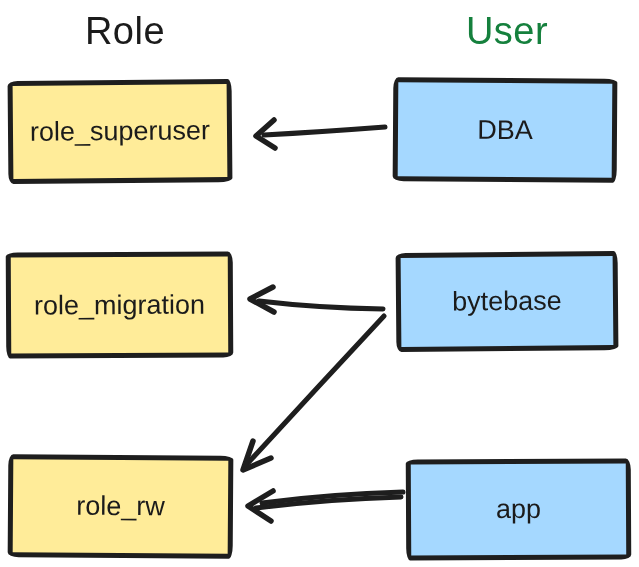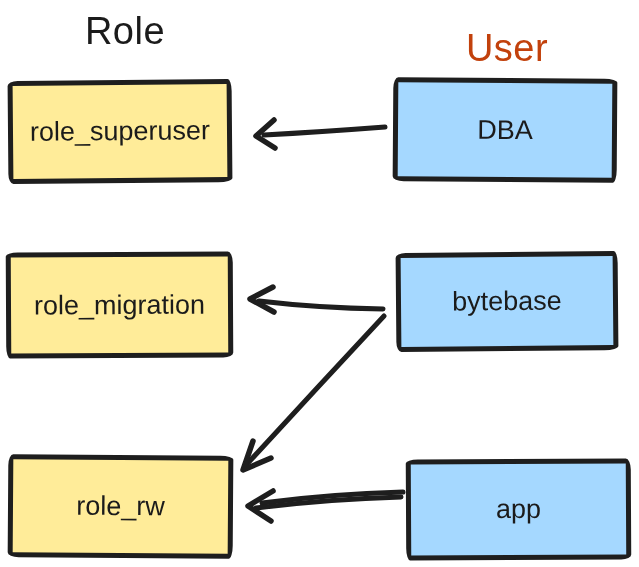--- a/index.html
+++ b/index.html
@@ -66,21 +66,21 @@
   .shaft { stroke-width: 5; }
   .head  { stroke-width: 5.5; }
 </style>
 </head>
 <body>
 
 <div class="canvas" style="background: rgb(255, 255, 255);">
 
   <div class="col-heading" id="heading-role" style="color: rgb(27, 27, 27);">Role</div>
 
-  <div class="col-heading" id="heading-user" style="color: #c2410c; margin-top: 17px;">User</div>
+  <div class="col-heading" id="heading-user" style="color: #15803d;">User</div>
 
   <svg class="arrows" viewBox="0 0 639 567">
 
     <g>
       <path class="stroke shaft" d="M 385 127 Q 320 132 264 135" stroke="#1e1e1e"></path>
       <path class="stroke head" d="M 274 120 L 256 136 L 275 148" stroke="#1e1e1e"></path>
     </g>
 
     <g>
       <path class="stroke shaft" d="M 383 309 Q 318 308 259 301" stroke="#1e1e1e"></path>

